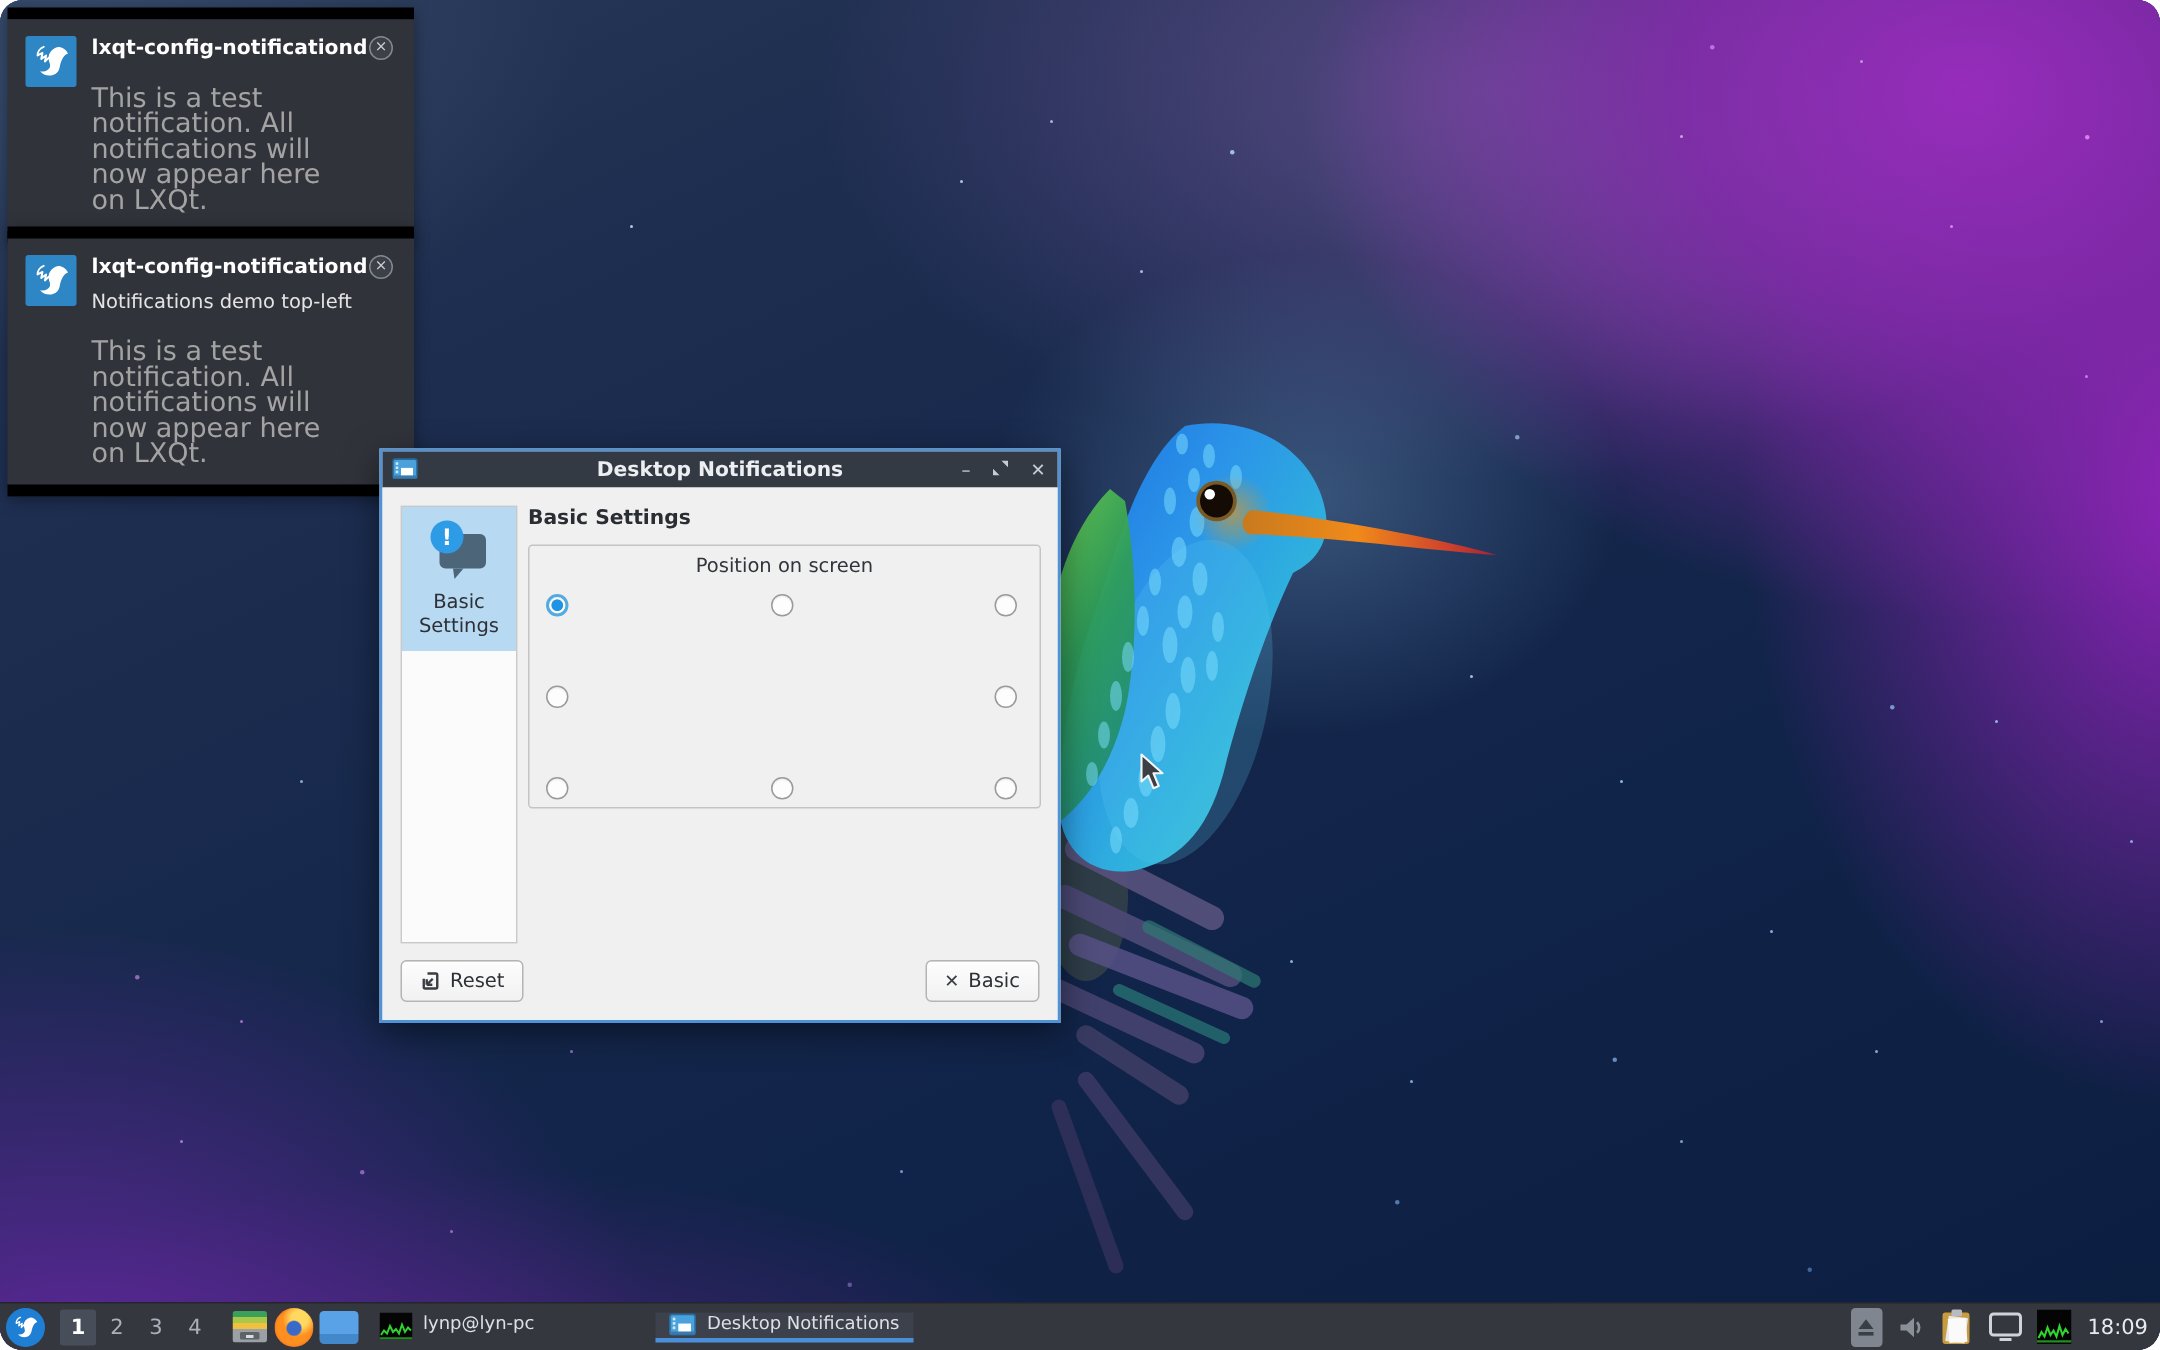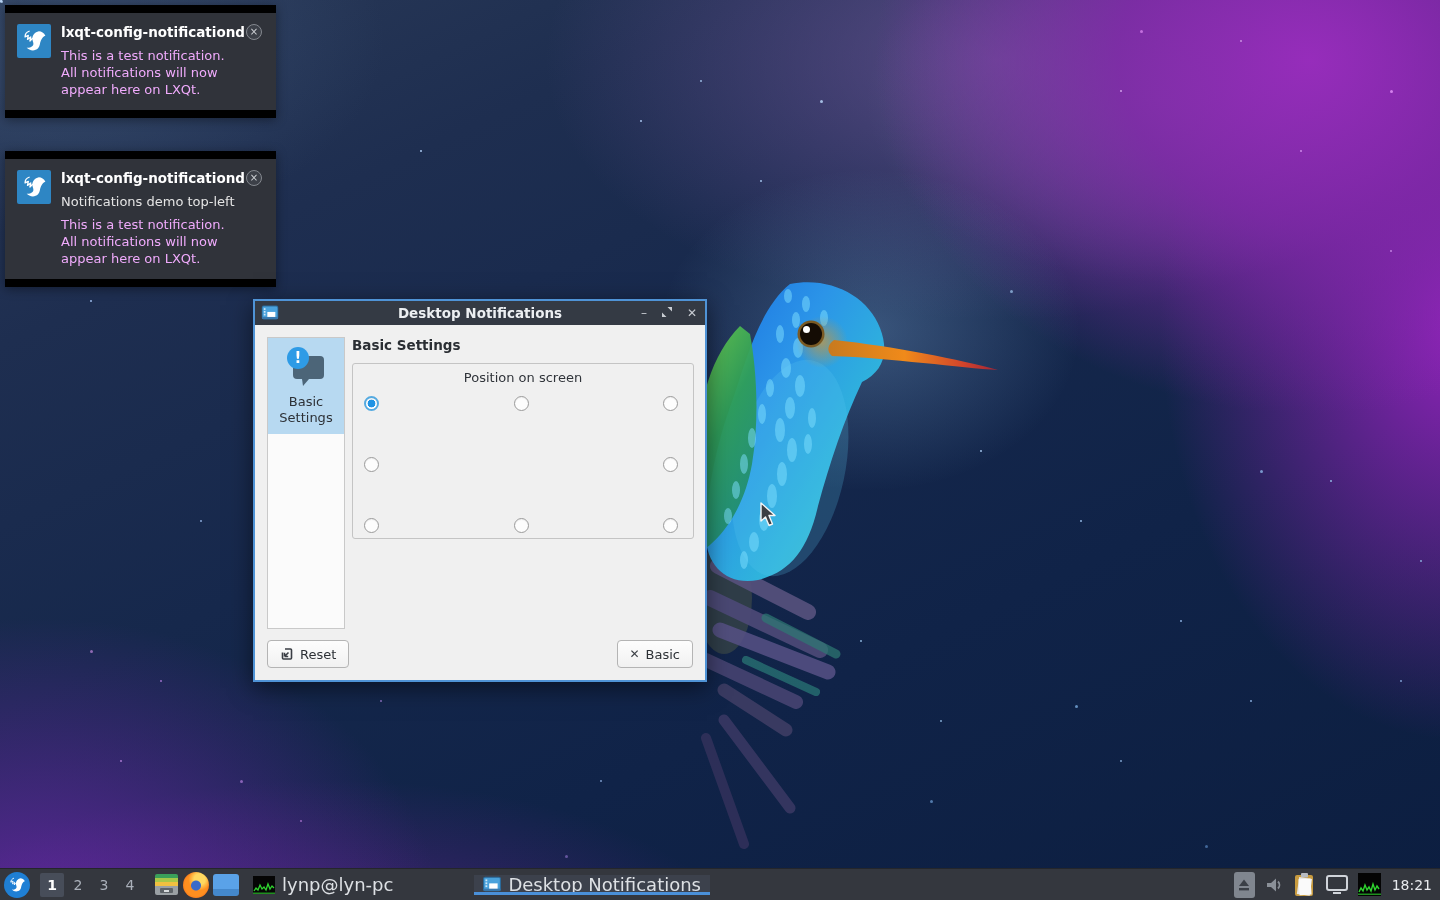--- a/index.html
+++ b/index.html
@@ -1,18 +1,18 @@
 <!DOCTYPE html>
 <html><head>
 <meta charset="utf-8">
 <style>
   * { margin:0; padding:0; box-sizing:border-box; }
   html,body { width:1440px; height:900px; overflow:hidden;
     font-family:"DejaVu Sans", sans-serif; }
-  .screen { position:relative; width:1440px; height:900px; overflow:hidden; background:#0c1e40; }
+  .screen { position:relative; width:1440px; height:900px; overflow:hidden; background:#0c1e40;border-radius:15px; }
 
   
   .wallpaper { position:absolute; inset:0;
     background:
       radial-gradient(300px 230px at 870px 330px, rgba(140,190,235,.30), rgba(140,190,235,0) 70%),
       radial-gradient(640px 520px at 1310px 60px, rgba(154,44,190,.95) 0%, rgba(130,40,170,.85) 30%, rgba(110,40,160,0) 68%),
       radial-gradient(500px 700px at 1460px 320px, rgba(160,35,200,.9) 0%, rgba(140,35,180,0) 60%),
       radial-gradient(700px 400px at 1000px 60px, rgba(140,100,180,.55), rgba(140,100,180,0) 65%),
       radial-gradient(420px 260px at 1160px 100px, rgba(175,155,205,.35), rgba(175,155,205,0) 70%),
       radial-gradient(620px 480px at 40px 930px, rgba(105,40,165,.9), rgba(100,40,160,0) 65%),
@@ -45,21 +45,21 @@
   .notif-bar { height:8px; background:#000; }
   .notif-body { background:#30333a; padding:11px 12px 12px 12px; display:flex; gap:10px; }
   .notif-icon { width:34px; height:34px; flex:0 0 34px; background:#2e86c4; border-radius:2px;
     display:flex; align-items:center; justify-content:center; }
   .notif-col { flex:1; min-width:0; position:relative; }
   .notif-title { font-size:13.5px; font-weight:bold; color:#ffffff; white-space:nowrap; line-height:17px; }
   .notif-close { position:absolute; right:2px; top:0; width:16px; height:16px; border-radius:50%;
     background:#3c4048; border:1px solid #84888f; color:#cfd2d6; font-size:10px; line-height:14px;
     text-align:center; cursor:default; }
   .notif-summary { width:178px; margin-top:6px; font-size:13px; color:#e4e4e4; line-height:17px; }
-  .notif-text { width:178px; margin-top:6px; font-size:13px; color:#f0abfc; line-height:17px; }
+  .notif-text { width:178px; margin-top:16px; font-size:18px; color:#a3a3a3; line-height:17px; }
 
   
   .dialog { position:absolute; left:253px; top:299px; width:454px; height:383px;
     border:2px solid #4f93d6; background:#f0f0f0; box-shadow:0 6px 22px rgba(0,0,0,.5); }
   .titlebar { height:24px; background:#343a44; display:flex; align-items:center; position:relative; }
   .titlebar-icon { margin-left:6px; width:18px; height:16px; }
   .titlebar-title { position:absolute; left:0; right:0; text-align:center; font-size:13.5px;
     font-weight:bold; color:#eceff2; }
   .win-controls { position:absolute; right:8px; top:0; height:24px; display:flex; align-items:center;
     gap:15px; color:#c8ccd2; }
@@ -105,22 +105,22 @@
   .fm-body { height:9px; background:#9aa0a4; position:relative; }
   .fm-slot { position:absolute; left:5px; top:2px; width:13px; height:5px; background:#5d6368; border-radius:1px; }
   .fm-slot::after { content:""; position:absolute; left:4px; top:2px; width:5px; height:1.6px; background:#d8dcde; }
   .ff-icon { width:26px; height:26px; border-radius:50%;
     background:
       radial-gradient(circle at 50% 52%, #3a6ac8 0 4.5px, rgba(0,0,0,0) 5.5px),
       radial-gradient(circle at 64% 28%, #ffd860 0 22%, rgba(0,0,0,0) 45%),
       radial-gradient(circle, #ff8f1f 0 60%, #e8551a 95%); }
   .blue-icon { width:26px; height:22px; border-radius:3px;
     background:linear-gradient(#5aa2e8 0 70%, #4488cc 70% 100%); }
-  .task { height:20px; display:flex; align-items:center; gap:7px; padding:0 9px; color:#dde0e4;
-    font-size:18px; position:relative; }
+  .task { height:20px; display:flex; align-items:flex-start; gap:7px; padding:0 9px; color:#dde0e4;
+    font-size:12px; position:relative; }
   .task.active { background:#3c414c; }
   .task.active::after { content:""; position:absolute; left:0; right:0; bottom:0; height:3px; background:#4a90d9; }
   .task1 { margin-left:4px; } .task2 { margin-left:72px; }
   .spacer { flex:1; }
   .tray { display:flex; align-items:center; gap:9px; margin-right:8px; }
   .eject-btn { width:21px; height:26px; border-radius:3px; background:#80868f;
     display:flex; align-items:center; justify-content:center; }
   .clock { font-size:14px; color:#e8eaee; margin-left:2px; }
 </style>
 </head>
@@ -394,17 +394,17 @@
       </svg>
       <svg width="24" height="22" viewBox="0 0 24 22">
         <rect x="2" y="2" width="20" height="14" rx="2" fill="none" stroke="#d0d4da" stroke-width="2"></rect>
         <rect x="8" y="18" width="8" height="2" fill="#d0d4da"></rect>
       </svg>
       <svg width="23" height="23" viewBox="0 0 23 23">
         <rect width="23" height="23" fill="#040404"></rect>
         <path d="M1 19 l2-4 2 3 2-6 2 5 2-3 2 4 2-7 2 6 2-4 2 3" fill="none" stroke="#2fd42f" stroke-width="1.4"></path>
         <rect y="20.5" width="23" height="1.5" fill="#1f8f1f"></rect>
       </svg>
-      <span class="clock">18:21</span>
+      <span class="clock">18:09</span>
     </div>
   </div>
 
 </div>
 
 </body></html>

